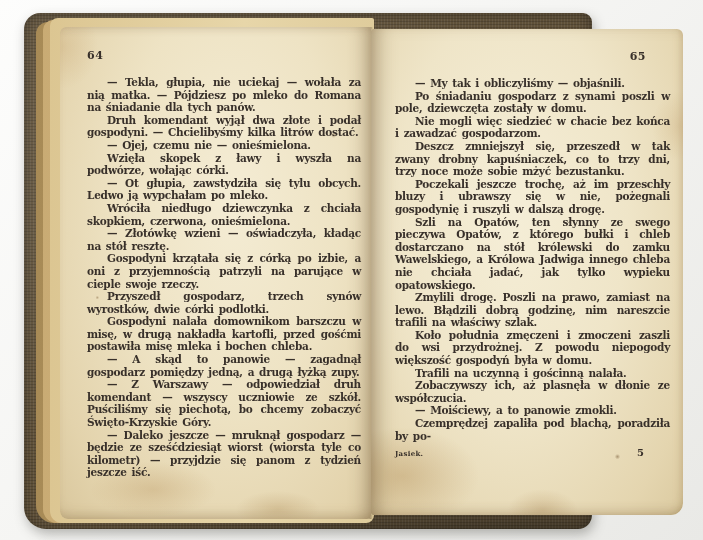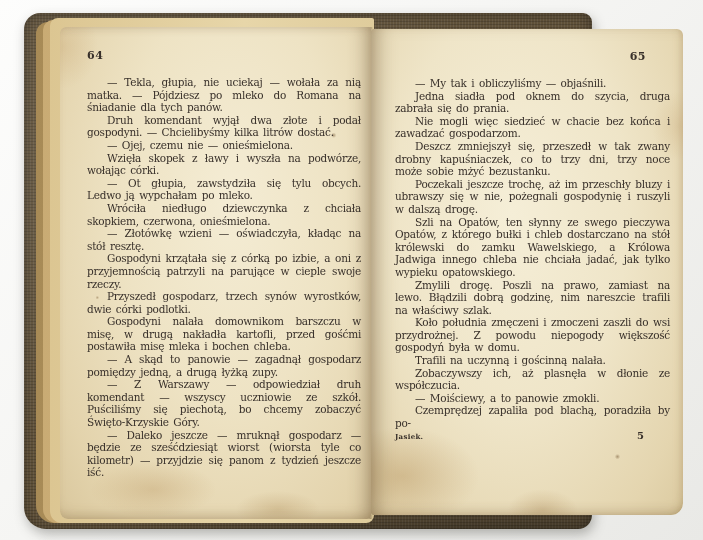--- a/index.html
+++ b/index.html
@@ -51,24 +51,24 @@
   }
   .spine-crack{
     position:absolute;left:343px;top:14px;width:6px;height:492px;
     background:linear-gradient(90deg,rgba(70,52,28,0),rgba(70,52,28,.45) 50%,rgba(70,52,28,0));
   }
   .inner{position:absolute;inset:0;}
   .page-left .inner{padding:22px 10px 0 27px;}
   .page-right .inner{padding:21px 13px 0 24px;}
   .pagenum{font-size:11px;font-weight:700;height:14px;letter-spacing:.5px;}
   .pagenum-right{text-align:right;padding-right:24px;}
-  .bodytext{margin-top:13px;font-size:10.5px;font-weight:400;line-height:12.6px;
+  .bodytext{margin-top:13px;font-size:10.5px;font-weight:700;line-height:12.6px;
     text-align:justify;letter-spacing:-.25px;word-spacing:1.5px;}
   .bodytext p{margin:0;text-indent:20px;}
-  .footer-row{display:flex;justify-content:space-between;align-items:flex-end;text-align:center;}
+  .footer-row{display:flex;justify-content:space-between;align-items:flex-end;margin-top:5px;text-align:center;}
   .sig{font-size:7px;font-weight:700;letter-spacing:.3px;}
   .sheet{font-size:10px;font-weight:700;padding-right:26px;}
 </style>
 </head>
 <body>
 
 <div class="book">
   <div class="cover"></div>
   <div class="edge edge-a"></div>
   <div class="edge edge-b"></div>
@@ -94,21 +94,21 @@
         <p>— Daleko jeszcze — mruknął gospodarz — będzie ze sześćdziesiąt wiorst (wiorsta tyle co kilometr) — przyjdzie się panom z tydzień jeszcze iść.</p>
       </div>
     </div>
   </div>
 
   <div class="page page-right">
     <div class="inner">
       <div class="pagenum pagenum-right">65</div>
       <div class="bodytext">
         <p>— My tak i obliczyliśmy — objaśnili.</p>
-        <p>Jedna siadła pod oknem do szycia, druga zabrała się do prania.</p>
+        <p>Po śniadaniu gospodarz z synami poszli w pole, dziewczęta zostały w domu.</p>
         <p>Nie mogli więc siedzieć w chacie bez końca i zawadzać gospodarzom.</p>
         <p>Deszcz zmniejszył się, przeszedł w tak zwany drobny kapuśniaczek, co to trzy dni, trzy noce może sobie mżyć bezustanku.</p>
         <p>Poczekali jeszcze trochę, aż im przeschły bluzy i ubrawszy się w nie, pożegnali gospodynię i ruszyli w dalszą drogę.</p>
         <p>Szli na Opatów, ten słynny ze swego pieczywa Opatów, z którego bułki i chleb dostarczano na stół królewski do zamku Wawelskiego, a Królowa Jadwiga innego chleba nie chciała jadać, jak tylko wypieku opatowskiego.</p>
         <p>Zmylili drogę. Poszli na prawo, zamiast na lewo. Błądzili dobrą godzinę, nim nareszcie trafili na właściwy szlak.</p>
         <p>Koło południa zmęczeni i zmoczeni zaszli do wsi przydrożnej. Z powodu niepogody większość gospodyń była w domu.</p>
         <p>Trafili na uczynną i gościnną nalała.</p>
         <p>Zobaczywszy ich, aż plasnęła w dłonie ze współczucia.</p>
         <p>— Moiściewy, a to panowie zmokli.</p>
         <p>Czemprędzej zapaliła pod blachą, poradziła by po-</p>

